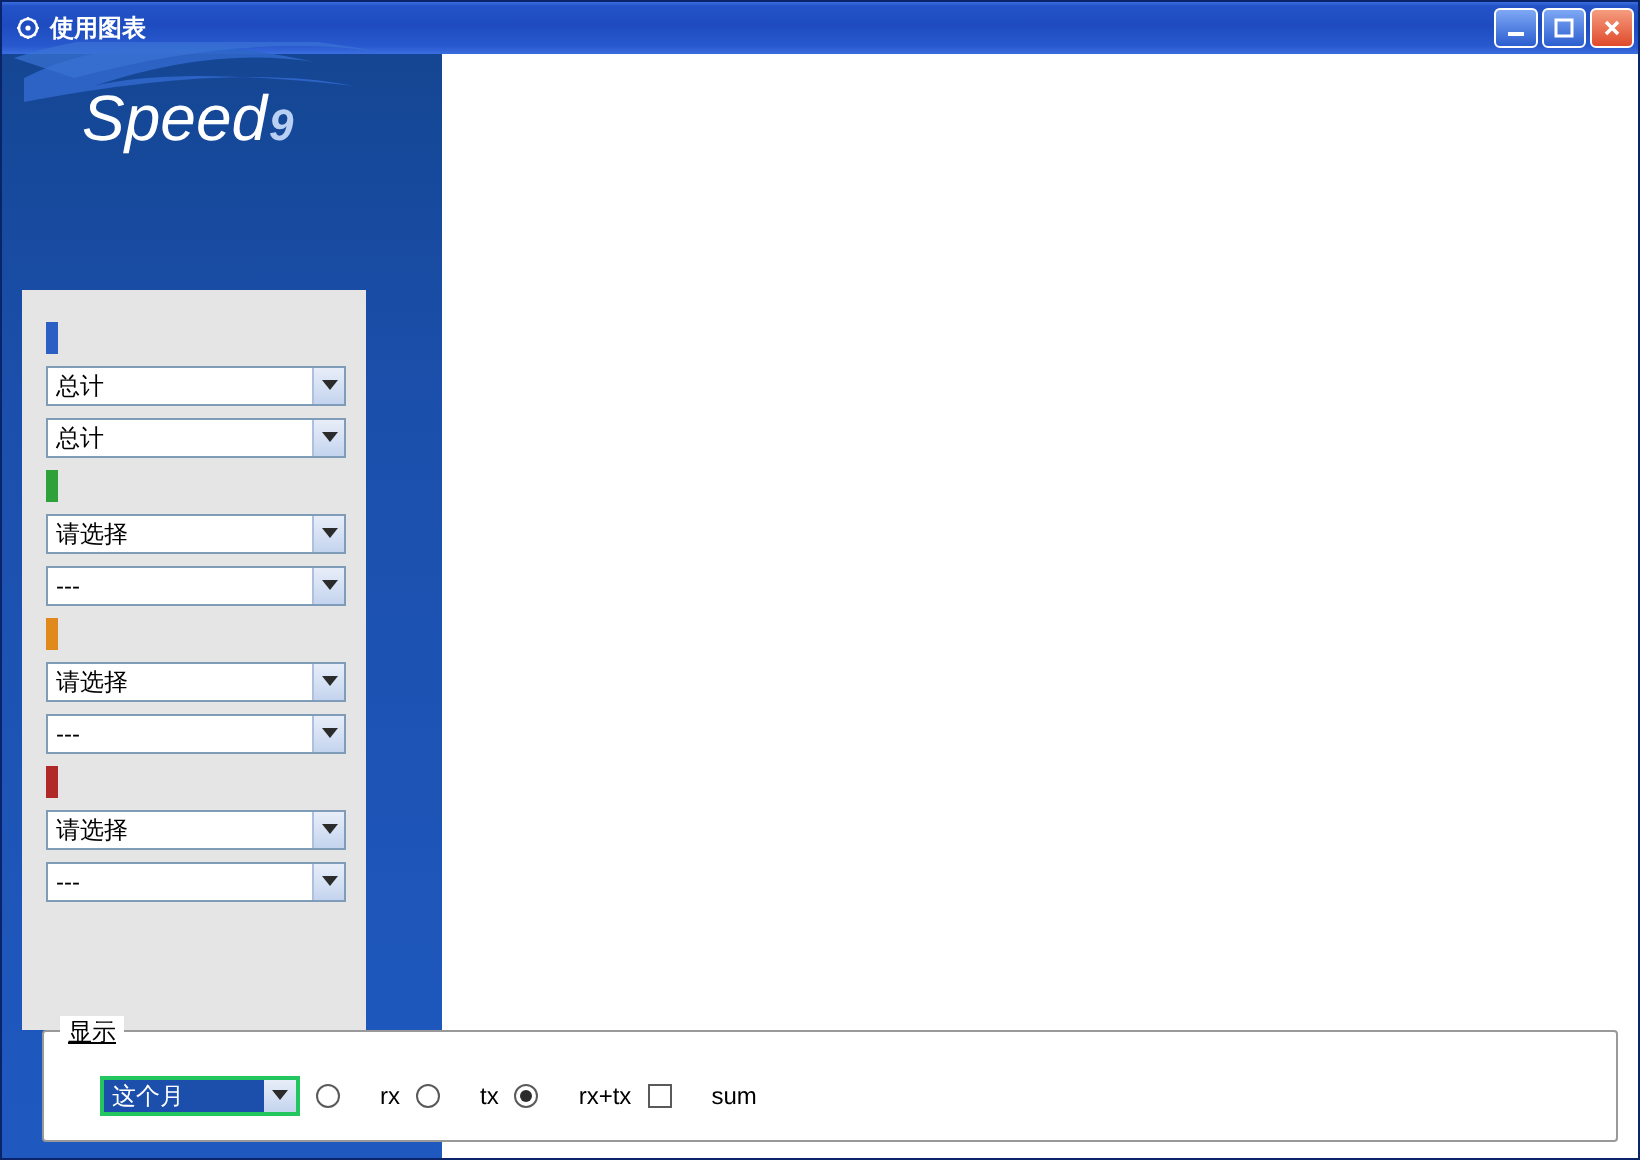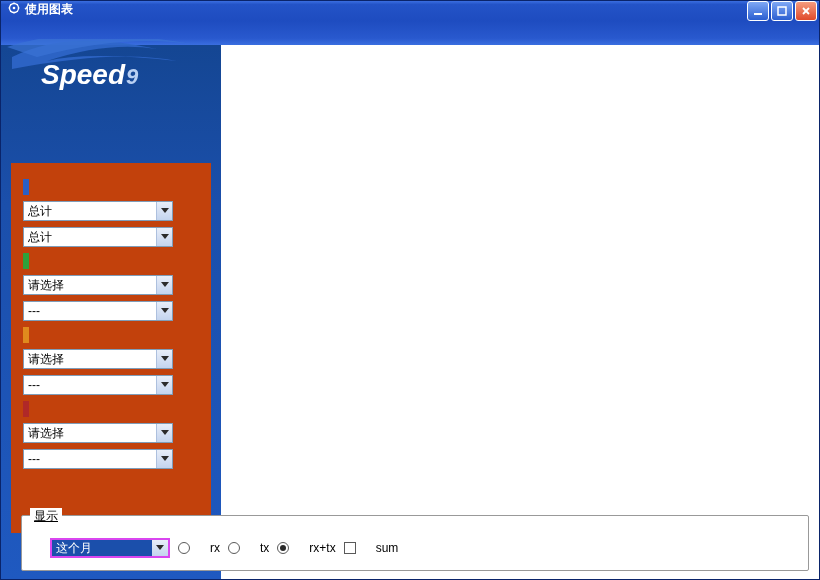--- a/index.html
+++ b/index.html
@@ -1,48 +1,48 @@
 <!DOCTYPE html>
 <html><head>
 <meta charset="utf-8">
 <style>
   * { box-sizing: border-box; margin: 0; padding: 0; }
   body { font-family: "Microsoft YaHei", Tahoma, sans-serif; font-size: 12px; background: #fff; overflow: hidden; width: 820px; height: 580px; }
 
   .window { width: 820px; height: 580px; border: 1px solid #0A246A; background: #fff; display: flex; flex-direction: column; }
 
   .titlebar {
-    height: 44px; background: linear-gradient(to bottom, #3a6ee0 0%, #2353c7 8%, #1e4cc0 45%, #2959ce 85%, #3a6ee0 100%);
-    display: flex; align-items: flex-start; color: #fff; padding: 0 2px 0 6px;
+    height: 26px; background: linear-gradient(to bottom, #3a6ee0 0%, #2353c7 8%, #1e4cc0 45%, #2959ce 85%, #3a6ee0 100%);
+    display: flex; align-items: center; color: #fff; padding: 0 2px 0 6px;
   }
   .titlebar .sys-icon { width: 14px; height: 14px; margin-right: 4px; display: inline-flex; align-items: center; justify-content: center; }
   .titlebar .title { font-size: 12px; font-weight: bold; flex: 1; }
   .winbtns { display: flex; gap: 2px; }
   .winbtn { width: 22px; height: 20px; border: 1px solid #fff; border-radius: 3px; display: flex; align-items: center; justify-content: center; cursor: pointer; }
   .winbtn.min, .winbtn.max { background: linear-gradient(to bottom,#7fa8f5,#2b5ed0); }
   .winbtn.close { background: linear-gradient(to bottom,#f59c7f,#e04a2b); }
   .winbtn svg { display: block; }
 
   .content { flex: 1; position: relative; background: #fff; }
   .sidebar-bg {
     position: absolute; left: 0; top: 0; width: 220px; height: 100%;
     background: linear-gradient(to bottom, #144693 0%, #1b4fab 30%, #1f59c0 100%);
   }
   .swoosh {
     position: absolute; left: 6px; top: -6px; width: 200px; height: 60px; pointer-events: none;
   }
   .brand {
     position: absolute; left: 40px; top: 14px; color: #fff; font-family: Arial, sans-serif;
   }
-  .brand .s1 { font-size: 28px; font-weight: bold; letter-spacing: 0; font-style: italic; }
+  .brand .s1 { font-size: 32px; font-weight: normal; letter-spacing: 0; font-style: italic; }
   .brand .nine { font-size: 22px; font-weight: bold; font-style: italic; color: #b9d0f3; margin-left: 1px; }
 
   .panel {
-    position: absolute; left: 10px; top: 118px; width: 200px; height: 370px;
-    background: #c2410c; padding: 10px 12px 8px 12px;
+    position: absolute; left: 10px; top: 118px; width: 172px; height: 370px;
+    background: #e5e5e5; padding: 10px 12px 8px 12px;
   }
   .color-chip { width: 6px; height: 16px; margin-bottom: 6px; margin-top: 6px; }
   .chip-blue { background: #2c5fc4; }
   .chip-green { background: #2fa13b; }
   .chip-orange { background: #e08a1d; }
   .chip-red { background: #b02828; }
 
   .dd {
     width: 150px; height: 20px; border: 1px solid #7f9db9; background: #fff;
     display: flex; align-items: center; justify-content: space-between;
@@ -58,21 +58,21 @@
     position: absolute; left: 20px; right: 10px; bottom: 8px; height: 56px;
     border: 1px solid #999; border-radius: 2px; padding: 16px 10px 6px 10px;
     background: #fff;
   }
   .bottom-group .legend {
     position: absolute; top: -8px; left: 8px; background: #fff; padding: 0 4px; font-size: 12px; text-decoration: underline;
   }
   .bottom-row { display: flex; align-items: center; gap: 8px; margin-top: 6px; padding-left: 18px; }
 
   .dd-accent {
-    width: 120px; height: 20px; border: 2px solid #d946ef; background: #1b4fab; color: #fff;
+    width: 100px; height: 20px; border: 2px solid #22c55e; background: #1b4fab; color: #fff;
     display: flex; align-items: center; justify-content: space-between; padding-left: 4px;
     cursor: pointer; font-size: 12px;
   }
   .dd-accent .arrow {
     width: 16px; height: 16px; background: linear-gradient(to bottom,#e8eef9,#c4d4ee);
     display: flex; align-items: center; justify-content: center;
   }
 
   .radio-wrap, .check-wrap { display: inline-flex; align-items: center; gap: 20px; font-size: 12px; cursor: pointer; }
   .radio {

